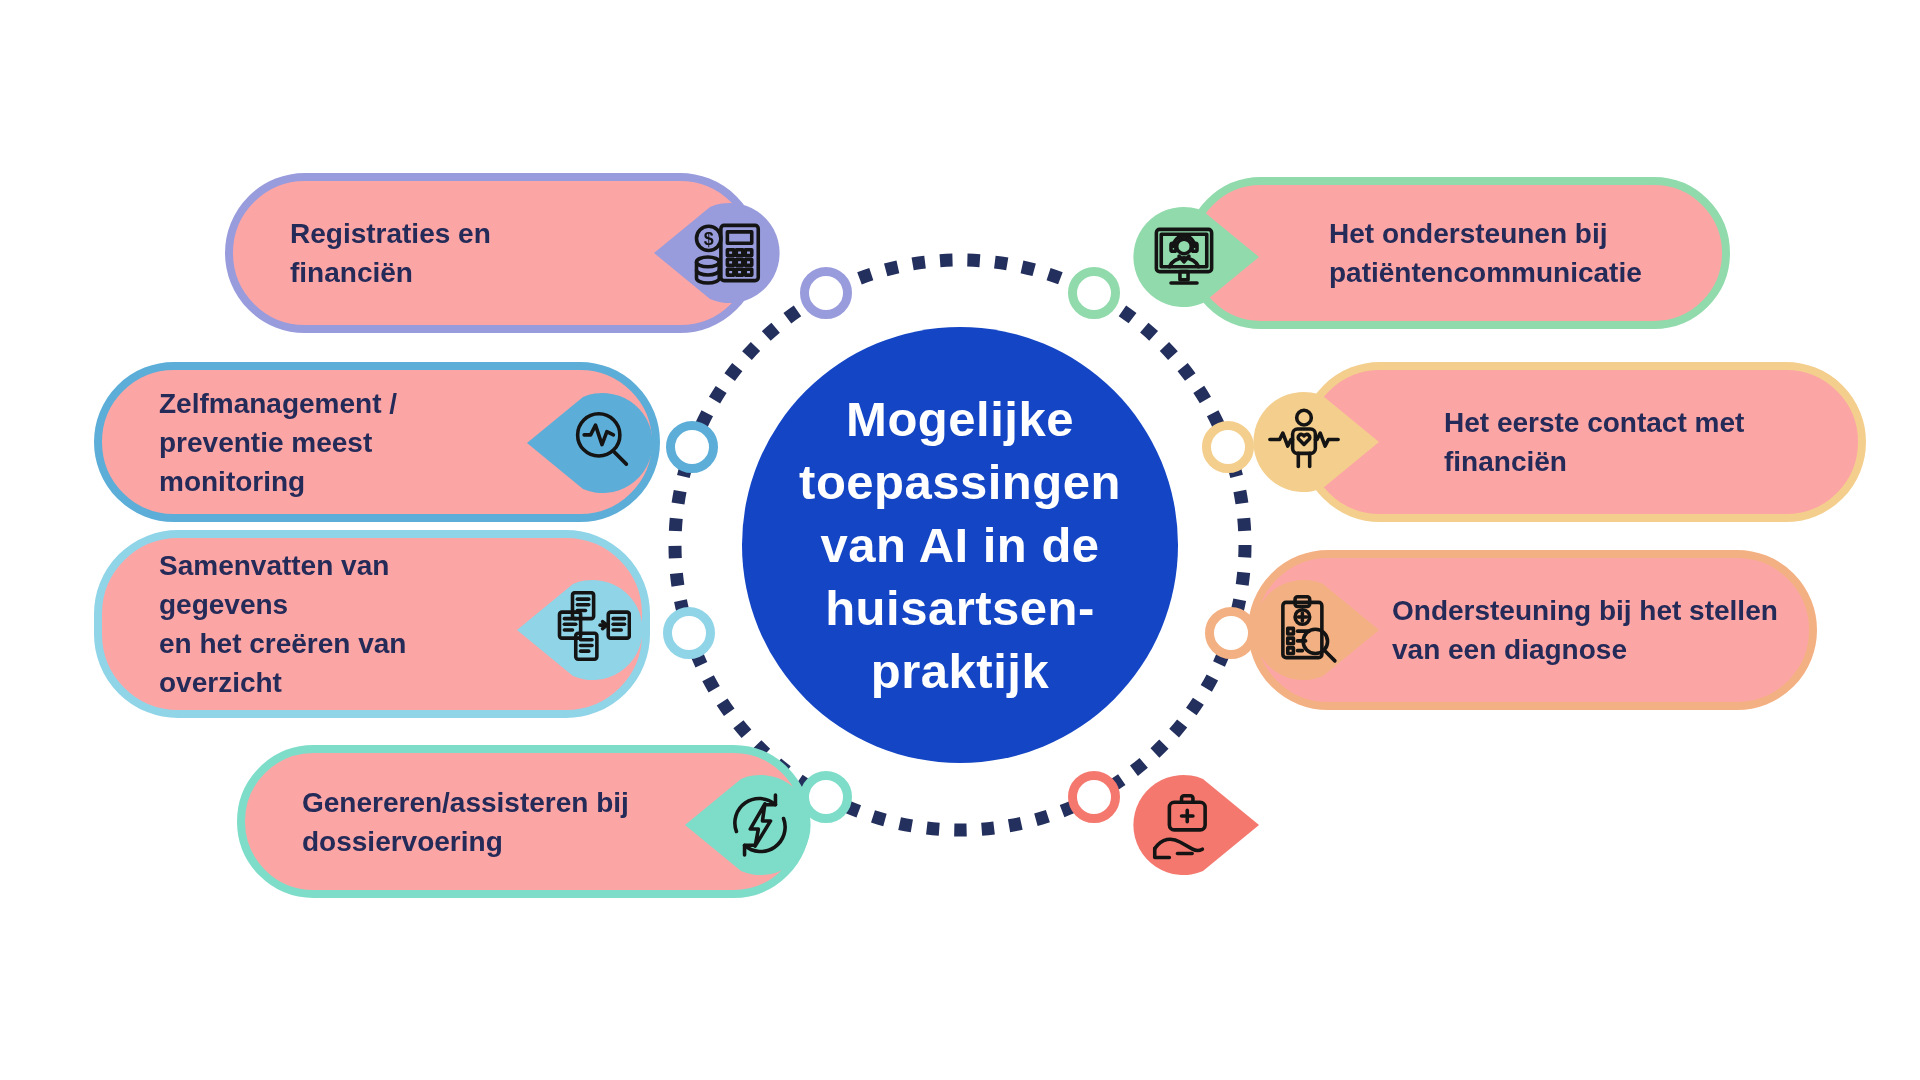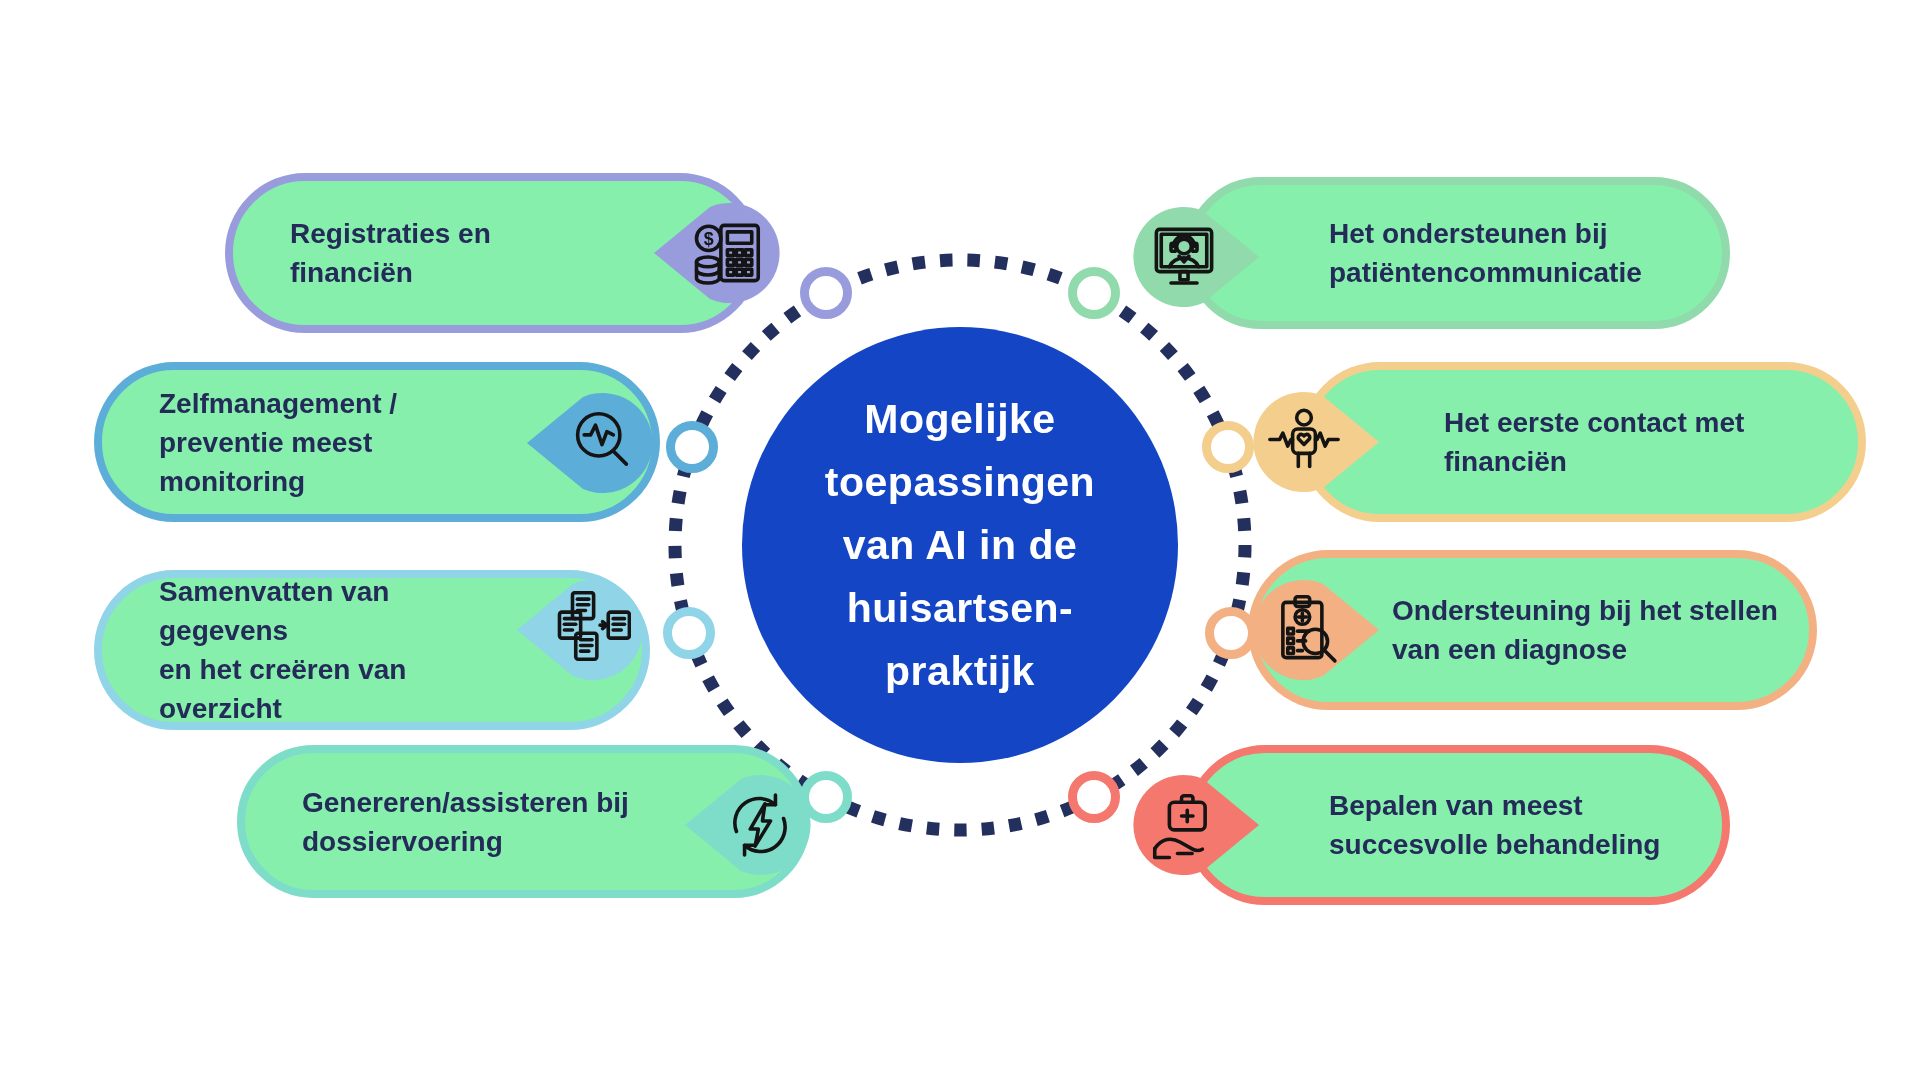--- a/index.html
+++ b/index.html
@@ -12,26 +12,26 @@
   .c-4{color:#90daab}.c-5{color:#f4ce8c}.c-6{color:#f3b183}.c-7{color:#f4786e}
 
   .dots{position:absolute;left:0;top:0;z-index:1;}
 
   .center-circle{
     position:absolute;left:742px;top:327px;width:436px;height:436px;border-radius:50%;
     background:#1345c4;z-index:2;display:flex;flex-direction:column;justify-content:center;
     align-items:center;text-align:center;
   }
   .center-circle span{
-    display:block;color:#ffffff;font-size:41px;font-weight:800;line-height:63px;letter-spacing:.5px;
+    display:block;color:#ffffff;font-size:49px;font-weight:800;line-height:63px;letter-spacing:.5px;
   }
 
   .pill{
     position:absolute;box-sizing:border-box;border:8px solid currentColor;border-radius:84px;
-    background:#86efac;z-index:2;display:flex;flex-direction:column;justify-content:center;
+    background:#fca5a5;z-index:2;display:flex;flex-direction:column;justify-content:center;
   }
   .pill .pill-text{color:#242b58;font-size:28px;font-weight:700;line-height:39px;}
   .pill .pill-text span{display:block;}
   .pill-left .pill-text{padding-left:57px;padding-right:135px;}
   .pill-right .pill-text{padding-left:136px;padding-right:30px;}
 
   .blob{position:absolute;width:128px;height:112px;z-index:2;}
   .blob .blob-shape{position:absolute;left:0;top:0;}
   .blob.flip .blob-shape{transform:scaleX(-1);}
   .blob .icon{position:absolute;top:50%;width:78px;height:78px;}
@@ -111,21 +111,21 @@
     <svg class="blob-shape" width="128" height="112" viewBox="0 0 128 112">
         <path d="M2 56 L58 10 A50 50 0 1 1 58 102 Z" fill="currentColor"></path>
       </svg>
     <svg class="icon" viewBox="0 0 48 48">
       <circle cx="22" cy="19" r="13"></circle>
       <polyline points="13,19 17,19 20,13 24,25 27,17 31,19"></polyline>
       <line x1="31" y1="29" x2="39" y2="37" stroke-width="5"></line>
     </svg>
   </div>
 
-  <div class="pill pill-left c-2" style="left:94px;top:570px;width:556px;height:160px">
+  <div class="pill pill-left c-2" style="left:94px;top:530px;width:556px;height:188px">
     <div class="pill-text">
       <span>Samenvatten van gegevens</span>
       <span>en het creëren van overzicht</span>
     </div>
   </div>
   <div class="blob tip-left c-2" style="left:515px;top:574px">
     <svg class="blob-shape" width="128" height="112" viewBox="0 0 128 112">
         <path d="M2 56 L58 10 A50 50 0 1 1 58 102 Z" fill="currentColor"></path>
       </svg>
     <svg class="icon" viewBox="0 0 48 48">
@@ -242,26 +242,20 @@
         <line x1="20" y1="24.7" x2="27" y2="24.7"></line>
       <rect x="14" y="29" width="3.5" height="3.5"></rect>
         <line x1="20" y1="30.7" x2="25" y2="30.7"></line>
       <rect x="14" y="35" width="3.5" height="3.5"></rect>
         <line x1="20" y1="36.7" x2="23" y2="36.7"></line>
       <circle cx="31" cy="31" r="7.5"></circle>
       <line x1="36.5" y1="36.5" x2="43" y2="43" stroke-width="4"></line>
     </svg>
   </div>
 
-  <div class="pill pill-right c-7" style="left:1185px;top:745px;width:545px;height:160px">
-    <div class="pill-text">
-      <span>Bepalen van meest</span>
-      <span>succesvolle behandeling</span>
-    </div>
-  </div>
   <div class="blob tip-right flip c-7" style="left:1133px;top:769px">
     <svg class="blob-shape" width="128" height="112" viewBox="0 0 128 112">
         <path d="M2 56 L58 10 A50 50 0 1 1 58 102 Z" fill="currentColor"></path>
       </svg>
     <svg class="icon" viewBox="0 0 48 48">
       <rect x="15" y="10" width="22" height="17" rx="3"></rect>
       <path d="M22.5 10 v-2.5 a1.5 1.5 0 0 1 1.5 -1.5 h4 a1.5 1.5 0 0 1 1.5 1.5 V10"></path>
       <line x1="26" y1="15" x2="26" y2="22" stroke-width="3"></line>
       <line x1="22.5" y1="18.5" x2="29.5" y2="18.5" stroke-width="3"></line>
       <path d="M6 38.5 c4.5 -6.5 10.5 -7 15.5 -4 l7.5 4.2 c2.3 1.3 4.3 1.3 6.3 0.2"></path>

